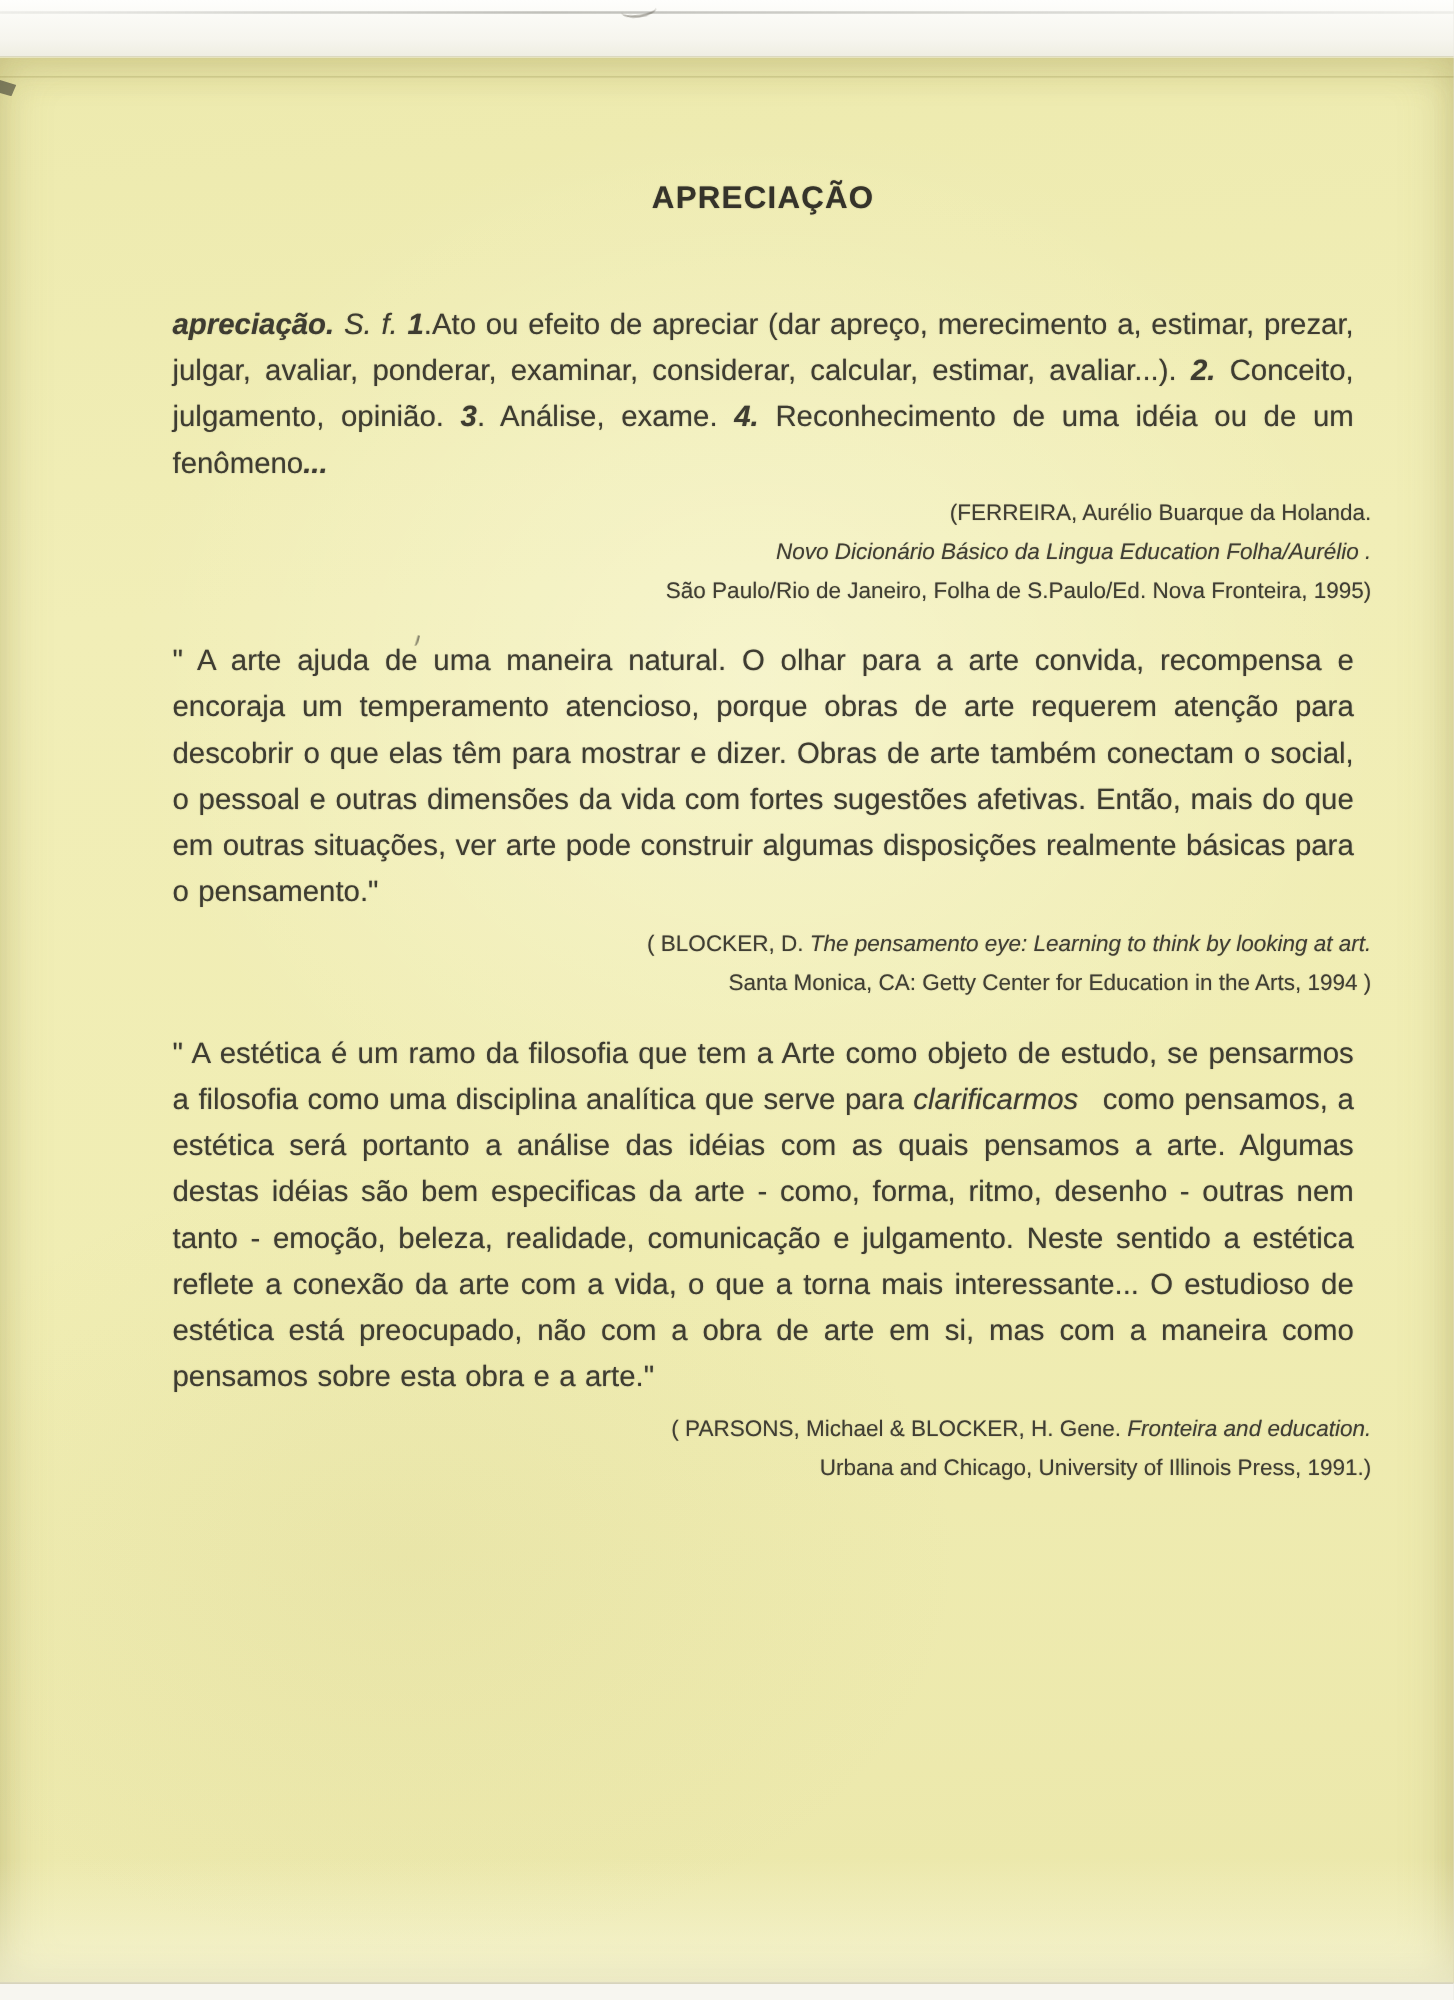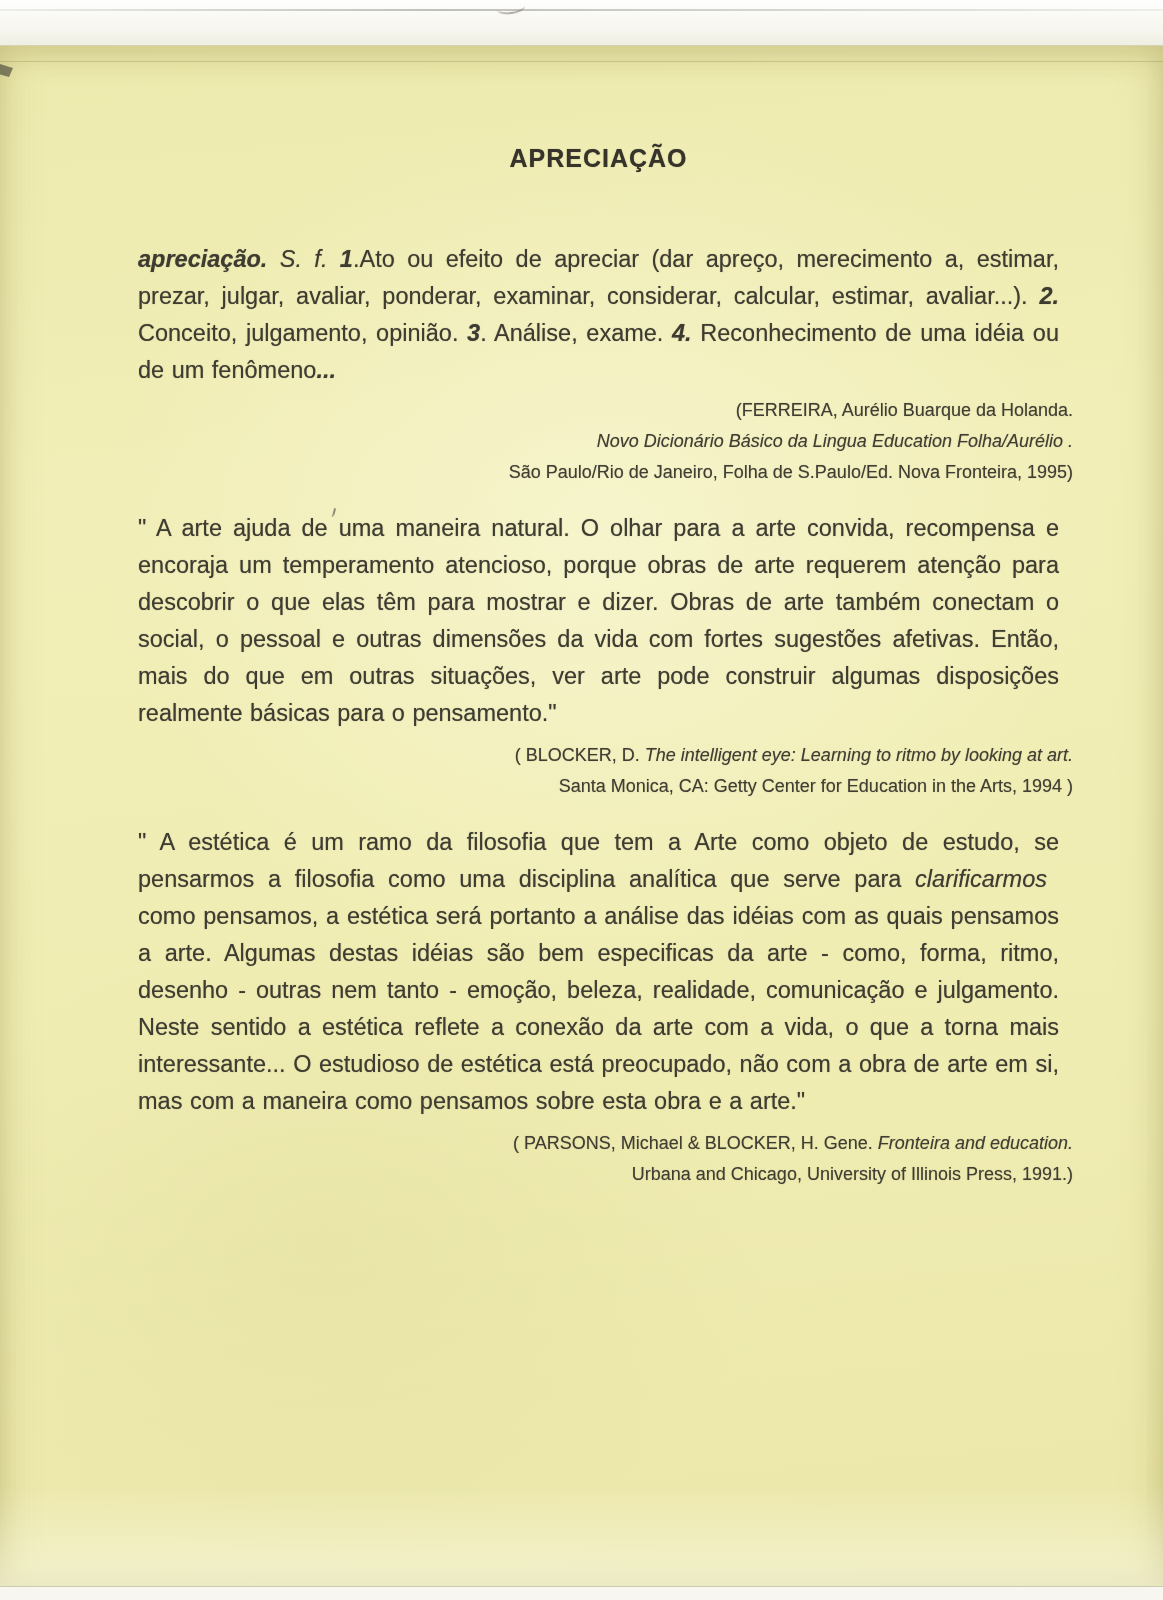--- a/index.html
+++ b/index.html
@@ -69,21 +69,21 @@
     position:absolute; top:462px; left:331px; width:4px; height:9px;
     border-right:2px solid rgba(70,68,58,0.6);
     border-radius:0 0 60% 0;
     transform:rotate(14deg);
     filter:blur(.3px);
   }
 
   
   .content {
     position:absolute; top:0; left:0; right:0;
-    padding:97px 104px 0 138px;
+    padding:97px 80px 0 138px;
   }
   .title {
     text-align:center;
     font-size:25px; line-height:30px; font-weight:bold;
     letter-spacing:1px;
     color:#35332a;
     text-shadow:0 0 1px rgba(55,53,44,0.6);
     margin-bottom:68px;
   }
   .body-par {
@@ -131,21 +131,21 @@
 
       <div class="citation cit-1">
         <div>(FERREIRA, Aurélio Buarque da Holanda.</div>
         <div class="i">Novo Dicionário Básico da Lingua Education Folha/Aurélio .</div>
         <div>São Paulo/Rio de Janeiro, Folha de S.Paulo/Ed. Nova Fronteira, 1995)</div>
       </div>
 
       <p class="body-par quote-1">" A arte ajuda de uma maneira natural. O olhar para a arte convida, recompensa e encoraja um temperamento atencioso, porque obras de arte requerem atenção para descobrir o que elas têm para mostrar e dizer. Obras de arte também conectam o social, o pessoal e outras dimensões da vida com fortes sugestões afetivas. Então, mais do que em outras situações, ver arte pode construir algumas disposições realmente básicas para o pensamento."</p>
 
       <div class="citation cit-2">
-        <div><span>( BLOCKER, D. </span><span class="i">The intelligent eye: Learning to ritmo by looking at art.</span></div>
+        <div><span>( BLOCKER, D. </span><span class="i">The pensamento eye: Learning to think by looking at art.</span></div>
         <div>Santa Monica, CA: Getty Center for Education in the Arts, 1994 )</div>
       </div>
 
       <p class="body-par quote-2"><span>" A estética é um ramo da filosofia que tem a Arte como objeto de estudo, se pensarmos a filosofia como uma disciplina analítica que serve para </span><span class="i gap-after">clarificarmos</span><span> como pensamos, a estética será portanto a análise das idéias com as quais pensamos a arte. Algumas destas idéias são bem especificas da arte - como, forma, ritmo, desenho - outras nem tanto - emoção, beleza, realidade, comunicação e julgamento. Neste sentido a estética reflete a conexão da arte com a vida, o que a torna mais interessante... O estudioso de estética está preocupado, não com a obra de arte em si, mas com a maneira como pensamos sobre esta obra e a arte."</span></p>
 
       <div class="citation cit-3">
         <div><span>( PARSONS, Michael &amp; BLOCKER, H. Gene. </span><span class="i">Fronteira and education.</span></div>
         <div>Urbana and Chicago, University of Illinois Press, 1991.)</div>
       </div>
 

